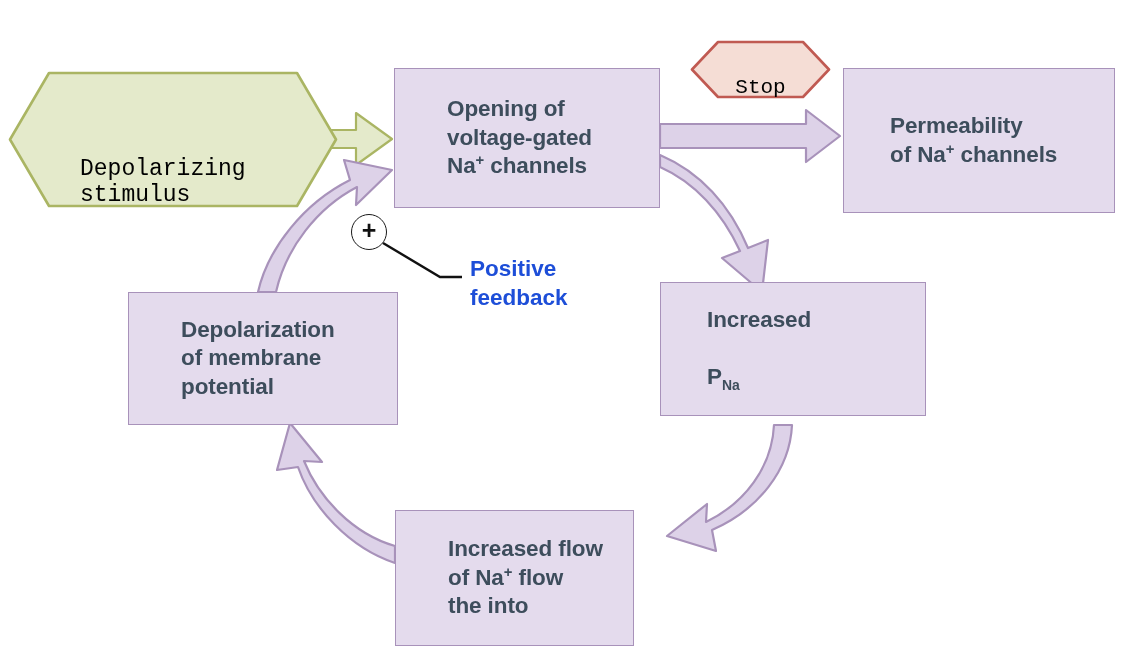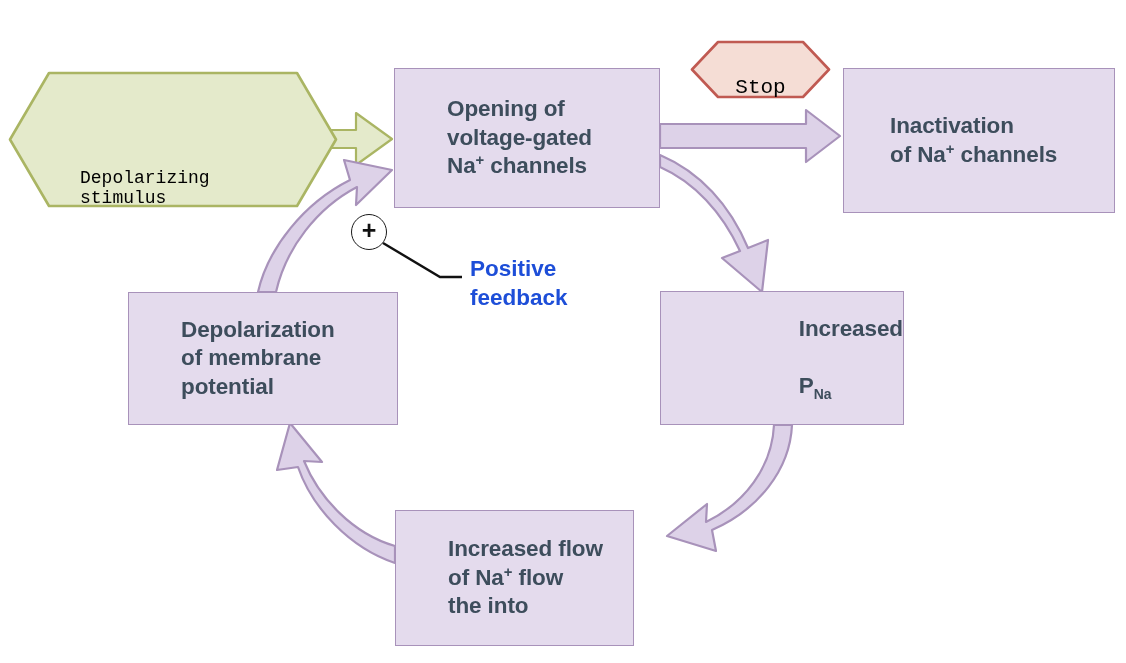--- a/index.html
+++ b/index.html
@@ -39,32 +39,32 @@
     background: #e4dbed;
     border: 1.6px solid #a892ba;
   }
   .box .label {
     padding-left: 52px;
     white-space: pre-line;
     font-size: 22.5px;
   }
   .hexlabel {
     white-space: pre-line;
-    font-size: 18px;
+    font-size: 23px;
   }
   
   #node-opening {
     left: 394px; top: 68px; width: 266px; height: 140px;
   }
   #node-inactivation {
     left: 843px; top: 68px; width: 272px; height: 145px;
   }
   #node-inactivation .label { padding-left: 46px; }
   #node-permeability {
-    left: 660px; top: 291px; width: 244px; height: 134px; justify-content: flex-end;
+    left: 660px; top: 282px; width: 266px; height: 134px;
   }
   #node-permeability .label { padding-left: 46px; }
   #node-flow {
     left: 395px; top: 510px; width: 239px; height: 136px;
   }
   #node-depolarization {
     left: 128px; top: 292px; width: 270px; height: 133px;
   }
   #node-depolarization .label { padding-left: 52px; }
 
@@ -175,21 +175,21 @@
   </div>
 
   <div class="hex" id="node-stop">
     <svg class="hexfill" viewBox="0 0 141 59" preserveAspectRatio="none">
       <polygon points="28,2 113,2 139,29.5 113,57 28,57 2,29.5" fill="#f5ddd5" stroke="#c05a52" stroke-width="2.6" stroke-linejoin="round"></polygon>
     </svg>
     <div class="hexlabel">Stop</div>
   </div>
 
   <div class="node box" id="node-inactivation">
-    <div class="label"><span>Inactivation</span><br><span>of Na</span><sup>+</sup><span> channels</span></div>
+    <div class="label"><span>Permeability</span><br><span>of Na</span><sup>+</sup><span> channels</span></div>
   </div>
 
   <div class="node box" id="node-permeability">
     <div class="label"><span>Increased</span><br><br><span>P</span><sub>Na</sub></div>
   </div>
 
   <div class="node box" id="node-flow">
     <div class="label"><span>Increased flow</span><br><span>of Na</span><sup>+</sup><span> flow</span><br><span>the into</span></div>
   </div>
 

